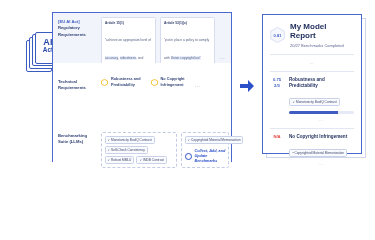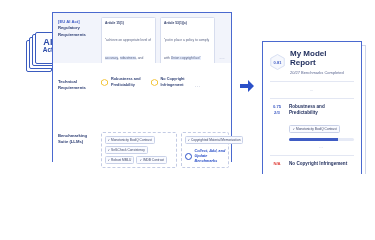--- a/index.html
+++ b/index.html
@@ -95,21 +95,21 @@
 
   .collect {
     display:flex; align-items:center; gap:3px; margin-top:3px;
   }
   .collect .ring {
     width:7px; height:7px; border:1.1px solid #2b50c8; border-radius:50%; flex:0 0 7px;
   }
   .collect .ctext { font-size:3.8px; font-style:italic; font-weight:bold; color:#2b50c8; line-height:1.4; }
 
   
-  #report-wrap { position:absolute; left:262px; top:14px; width:104px; height:146px;margin-top:27px; }
+  #report-wrap { position:absolute; left:262px; top:14px; width:104px; height:146px; }
   .paper-back {
     position:absolute; left:4px; top:4px; width:100px; height:140px;
     background:#fff; border:1px solid #cfd6ea;
   }
   .paper-front {
     position:absolute; left:0; top:0; width:100px; height:140px;
     background:#ffffff; border:1px solid #4a69cf; padding:8px 7px;
   }
   .rep-head { display:flex; align-items:center; gap:5px; }
   .score-badge {

